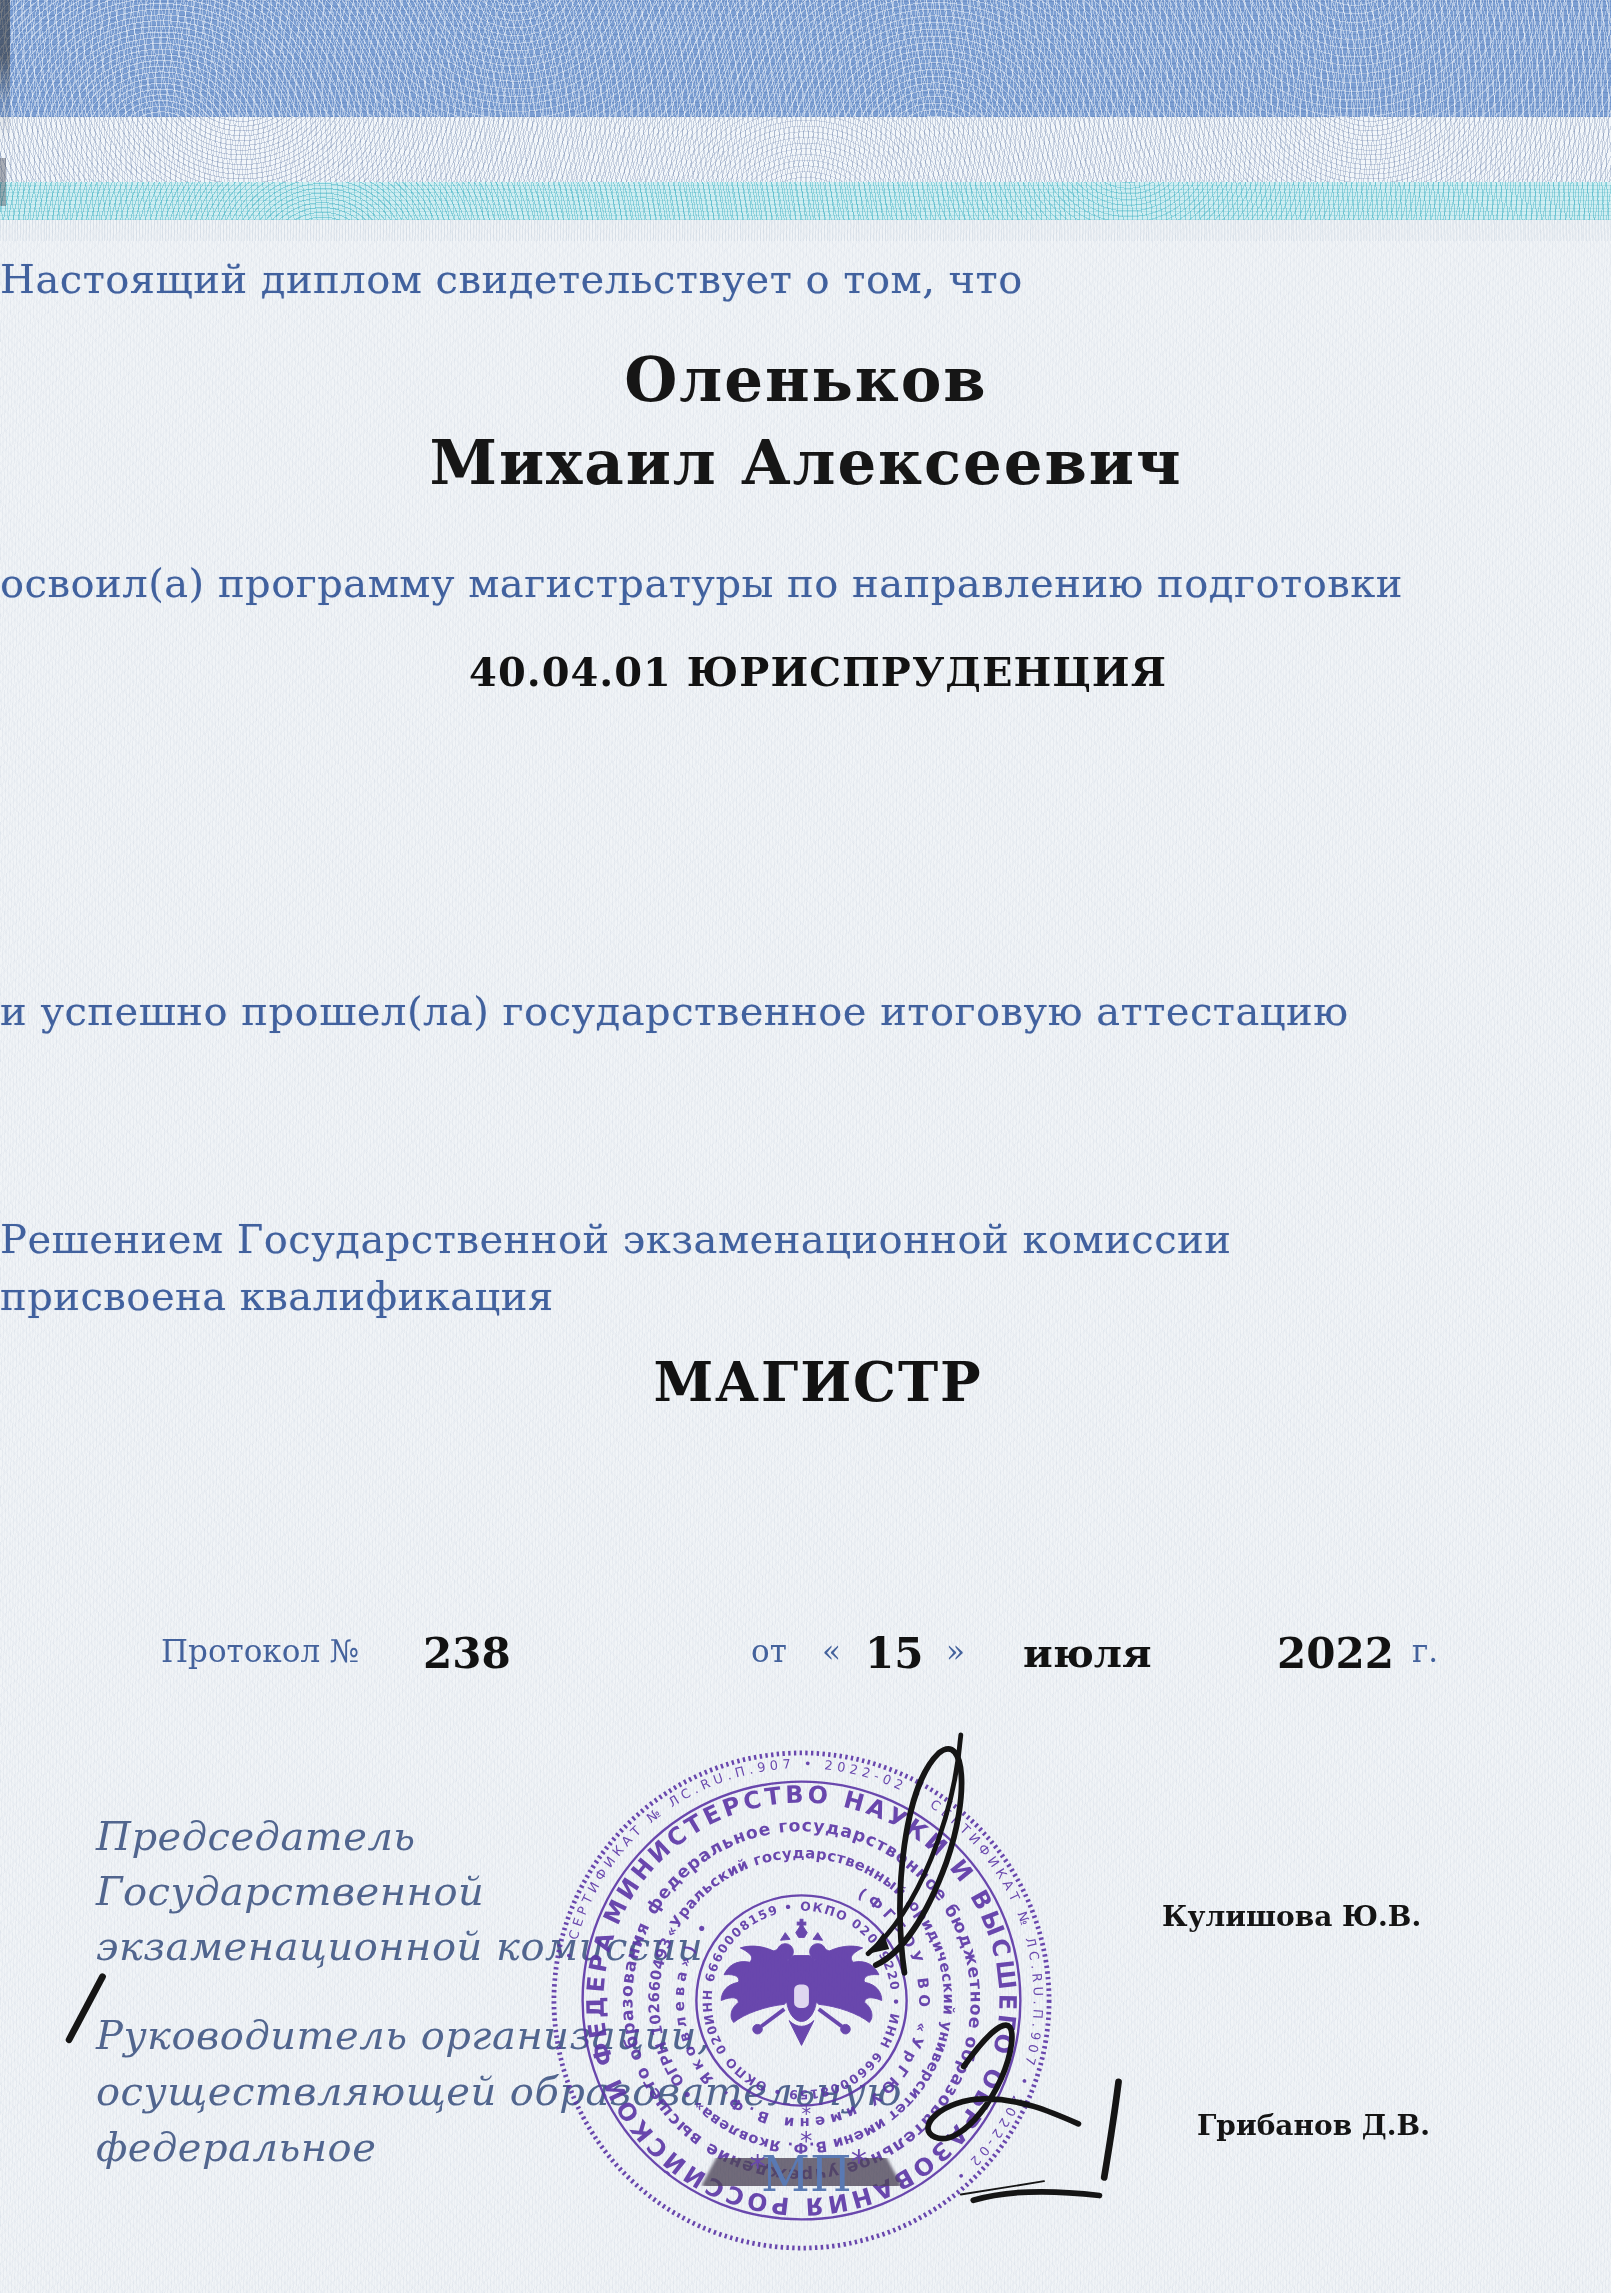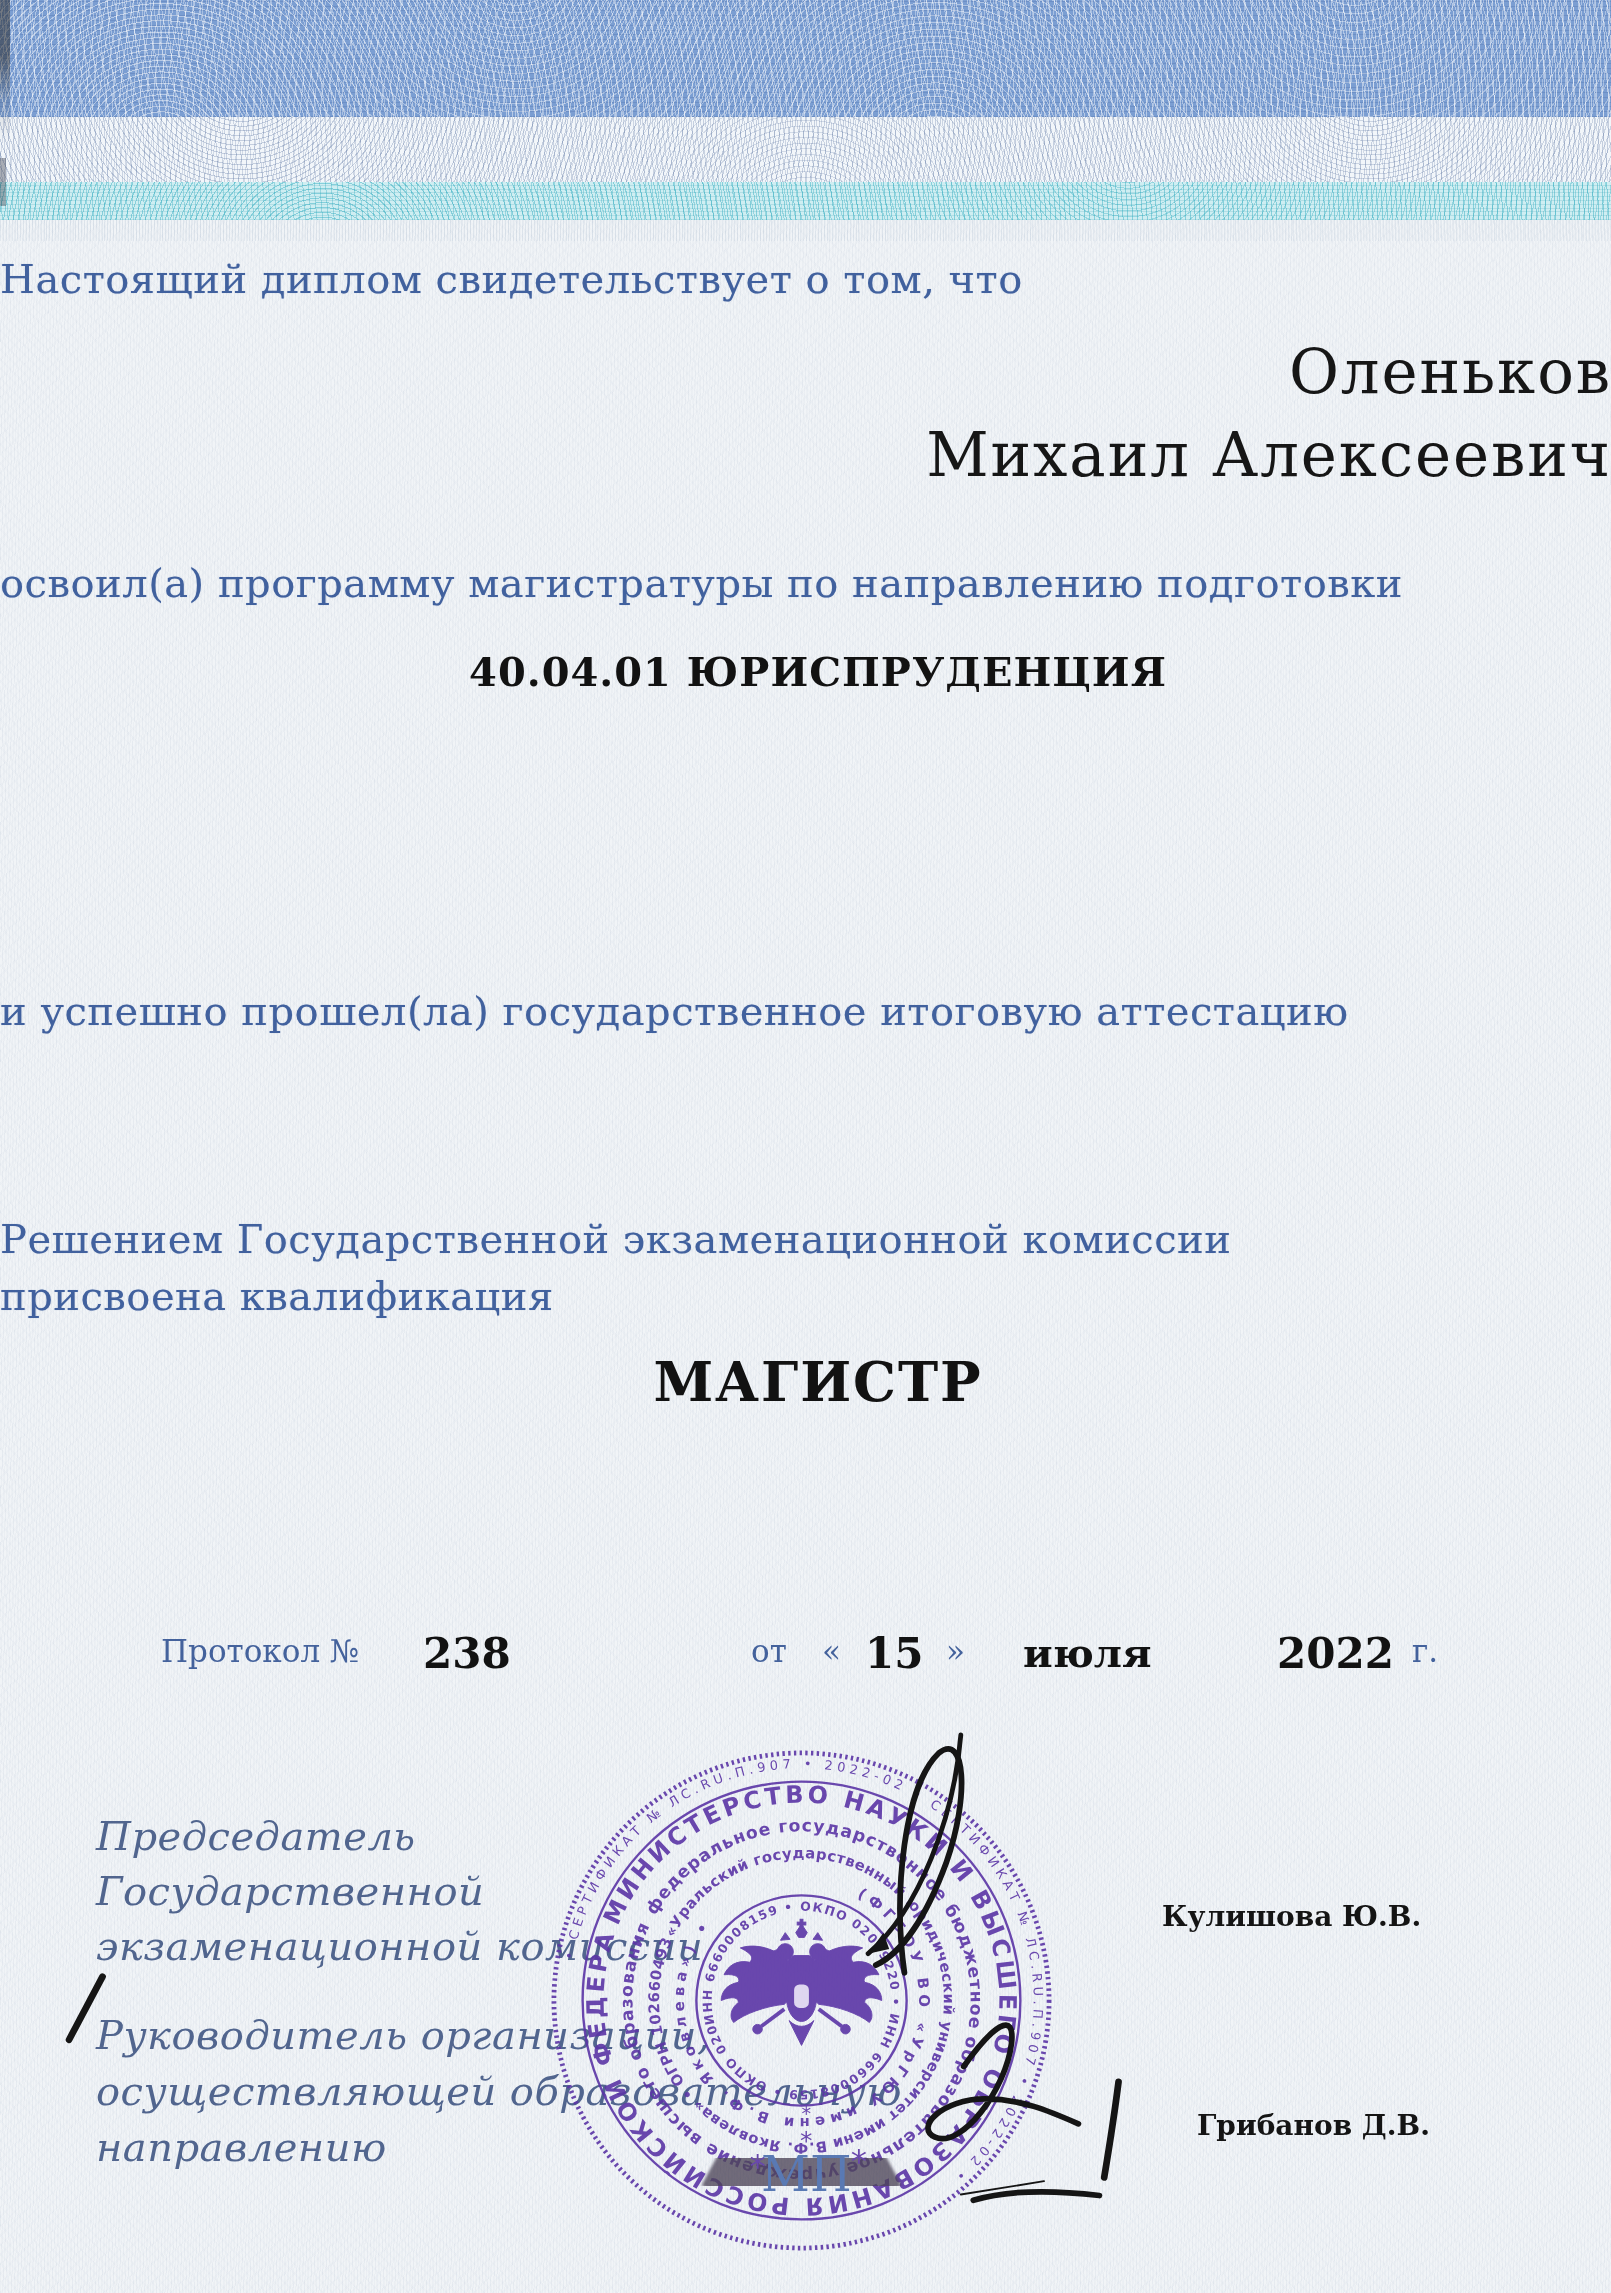--- a/index.html
+++ b/index.html
@@ -47,22 +47,22 @@
     linear-gradient(180deg,#2a2a2a 0 40%, rgba(42,42,42,.25) 70%, transparent);opacity:.55;}
   .scan-edge2{position:absolute;left:0;top:158px;width:5.7px;height:48px;background:#3a3f4a;opacity:.4;}
 
   
   .blue-line{
     position:absolute;left:0;width:100%;
     color:#41619e;font-size:40px;letter-spacing:0.5px;
     text-shadow:0 0 1px rgba(65,97,158,.35);
   }
   .black-name{
-    position:absolute;left:0;width:100%;text-align:right;
-    color:#161616;font-weight:normal;font-size:61px;letter-spacing:1.9px;
+    position:absolute;left:0;width:100%;text-align:center;
+    color:#161616;font-weight:bold;font-size:61px;letter-spacing:1.9px;margin-top:8px;
   }
   .black-caps{
     position:absolute;left:0;width:100%;text-align:center;
     color:#121212;font-weight:bold;letter-spacing:1px;padding-left:12px;
   }
   .proto-item{position:absolute;color:#44629c;font-size:31px;}
   .proto-bold{position:absolute;color:#121212;font-weight:bold;font-size:42px;text-align:right;}
   .sig-label{
     position:absolute;left:96px;color:#51658e;font-size:40px;font-style:italic;
     line-height:55px;letter-spacing:0.5px;z-index:1;
@@ -108,21 +108,21 @@
   <div class="sig-label" style="top:1809px">
     <div>Председатель</div>
     <div>Государственной</div>
     <div>экзаменационной комиссии</div>
   </div>
   <div class="sig-name" style="left:1162px;top:1900px">Кулишова Ю.В.</div>
 
   <div class="sig-label" style="top:2007px;line-height:56px">
     <div>Руководитель организации,</div>
     <div>осуществляющей образовательную</div>
-    <div>направлению</div>
+    <div>федеральное</div>
   </div>
   <div class="sig-name" style="left:1197px;top:2109px">Грибанов Д.В.</div>
 
   <div class="stamp-wrap">
     <svg width="541" height="541" viewBox="0 0 566 566" style="opacity:.9">
       <defs>
         <path id="pCert" d="M 40 283 A 243 243 0 1 1 526 283 A 243 243 0 1 1 40 283"></path>
         <path id="pMin" d="M 76 283 A 207 207 0 1 1 490 283 A 207 207 0 1 1 76 283"></path>
         <path id="pFed" d="M 106 283 A 177 177 0 1 1 460 283 A 177 177 0 1 1 106 283"></path>
         <path id="pUni" d="M 134 283 A 149 149 0 1 1 432 283 A 149 149 0 1 1 134 283"></path>

